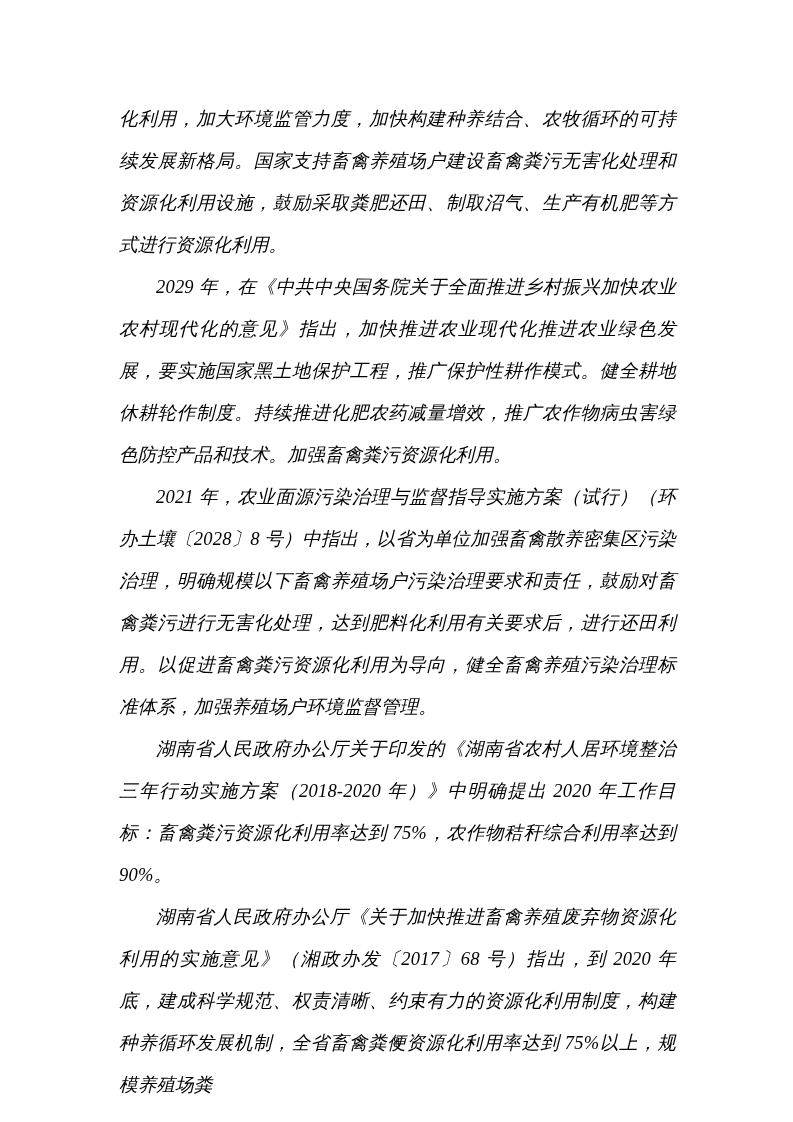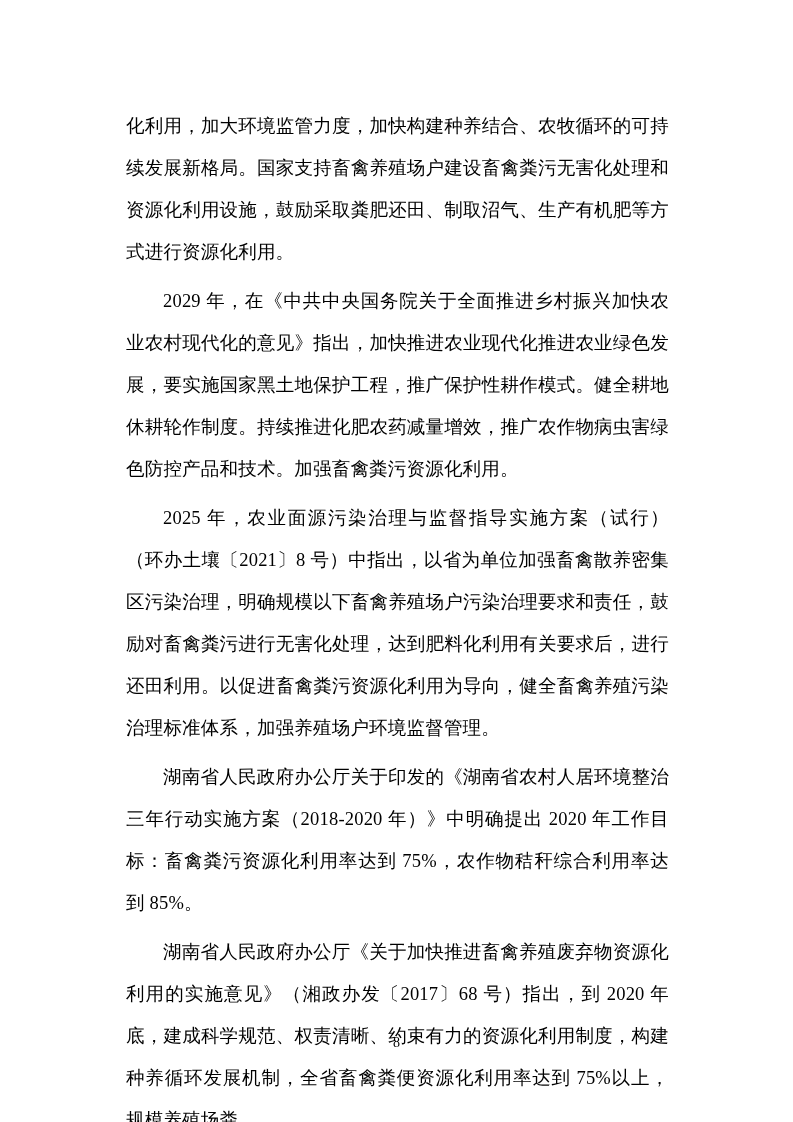--- a/index.html
+++ b/index.html
@@ -21,22 +21,23 @@
     position: absolute;
     left: 119px;
     top: 98px;
     width: 557px;
     font-size: 18.5px;
     line-height: 42px;
     text-align: justify;
     letter-spacing: 0.2px;
   }
   .doc-body p {
-    margin: 7px;
+    margin: 0;
     padding: 0;
+    font-style: italic;
   }
   .doc-body p.indent {
     text-indent: 2em;
   }
   .page-footer {
     position: absolute;
     left: 0;
     top: 1034px;
     width: 100%;
     text-align: center;
@@ -45,21 +46,21 @@
     color: #000000;
   }
 </style>
 </head>
 <body>
 
 <div class="page">
   <div class="doc-body">
     <p>化利用，加大环境监管力度，加快构建种养结合、农牧循环的可持续发展新格局。国家支持畜禽养殖场户建设畜禽粪污无害化处理和资源化利用设施，鼓励采取粪肥还田、制取沼气、生产有机肥等方式进行资源化利用。</p>
     <p class="indent">2029 年，在《中共中央国务院关于全面推进乡村振兴加快农业农村现代化的意见》指出，加快推进农业现代化推进农业绿色发展，要实施国家黑土地保护工程，推广保护性耕作模式。健全耕地休耕轮作制度。持续推进化肥农药减量增效，推广农作物病虫害绿色防控产品和技术。加强畜禽粪污资源化利用。</p>
-    <p class="indent">2025 年，农业面源污染治理与监督指导实施方案（试行）（环办土壤〔2021〕8 号）中指出，以省为单位加强畜禽散养密集区污染治理，明确规模以下畜禽养殖场户污染治理要求和责任，鼓励对畜禽粪污进行无害化处理，达到肥料化利用有关要求后，进行还田利用。以促进畜禽粪污资源化利用为导向，健全畜禽养殖污染治理标准体系，加强养殖场户环境监督管理。</p>
-    <p class="indent">湖南省人民政府办公厅关于印发的《湖南省农村人居环境整治三年行动实施方案（2018-2020 年）》中明确提出 2020 年工作目标：畜禽粪污资源化利用率达到 75%，农作物秸秆综合利用率达到 85%。</p>
+    <p class="indent">2021 年，农业面源污染治理与监督指导实施方案（试行）（环办土壤〔2028〕8 号）中指出，以省为单位加强畜禽散养密集区污染治理，明确规模以下畜禽养殖场户污染治理要求和责任，鼓励对畜禽粪污进行无害化处理，达到肥料化利用有关要求后，进行还田利用。以促进畜禽粪污资源化利用为导向，健全畜禽养殖污染治理标准体系，加强养殖场户环境监督管理。</p>
+    <p class="indent">湖南省人民政府办公厅关于印发的《湖南省农村人居环境整治三年行动实施方案（2018-2020 年）》中明确提出 2020 年工作目标：畜禽粪污资源化利用率达到 75%，农作物秸秆综合利用率达到 90%。</p>
     <p class="indent">湖南省人民政府办公厅《关于加快推进畜禽养殖废弃物资源化利用的实施意见》（湘政办发〔2017〕68 号）指出，到 2020 年底，建成科学规范、权责清晰、约束有力的资源化利用制度，构建种养循环发展机制，全省畜禽粪便资源化利用率达到 75%以上，规模养殖场粪</p>
   </div>
 
   <div class="page-footer">
     <span>8</span>
   </div>
 </div>
 
 </body></html>

